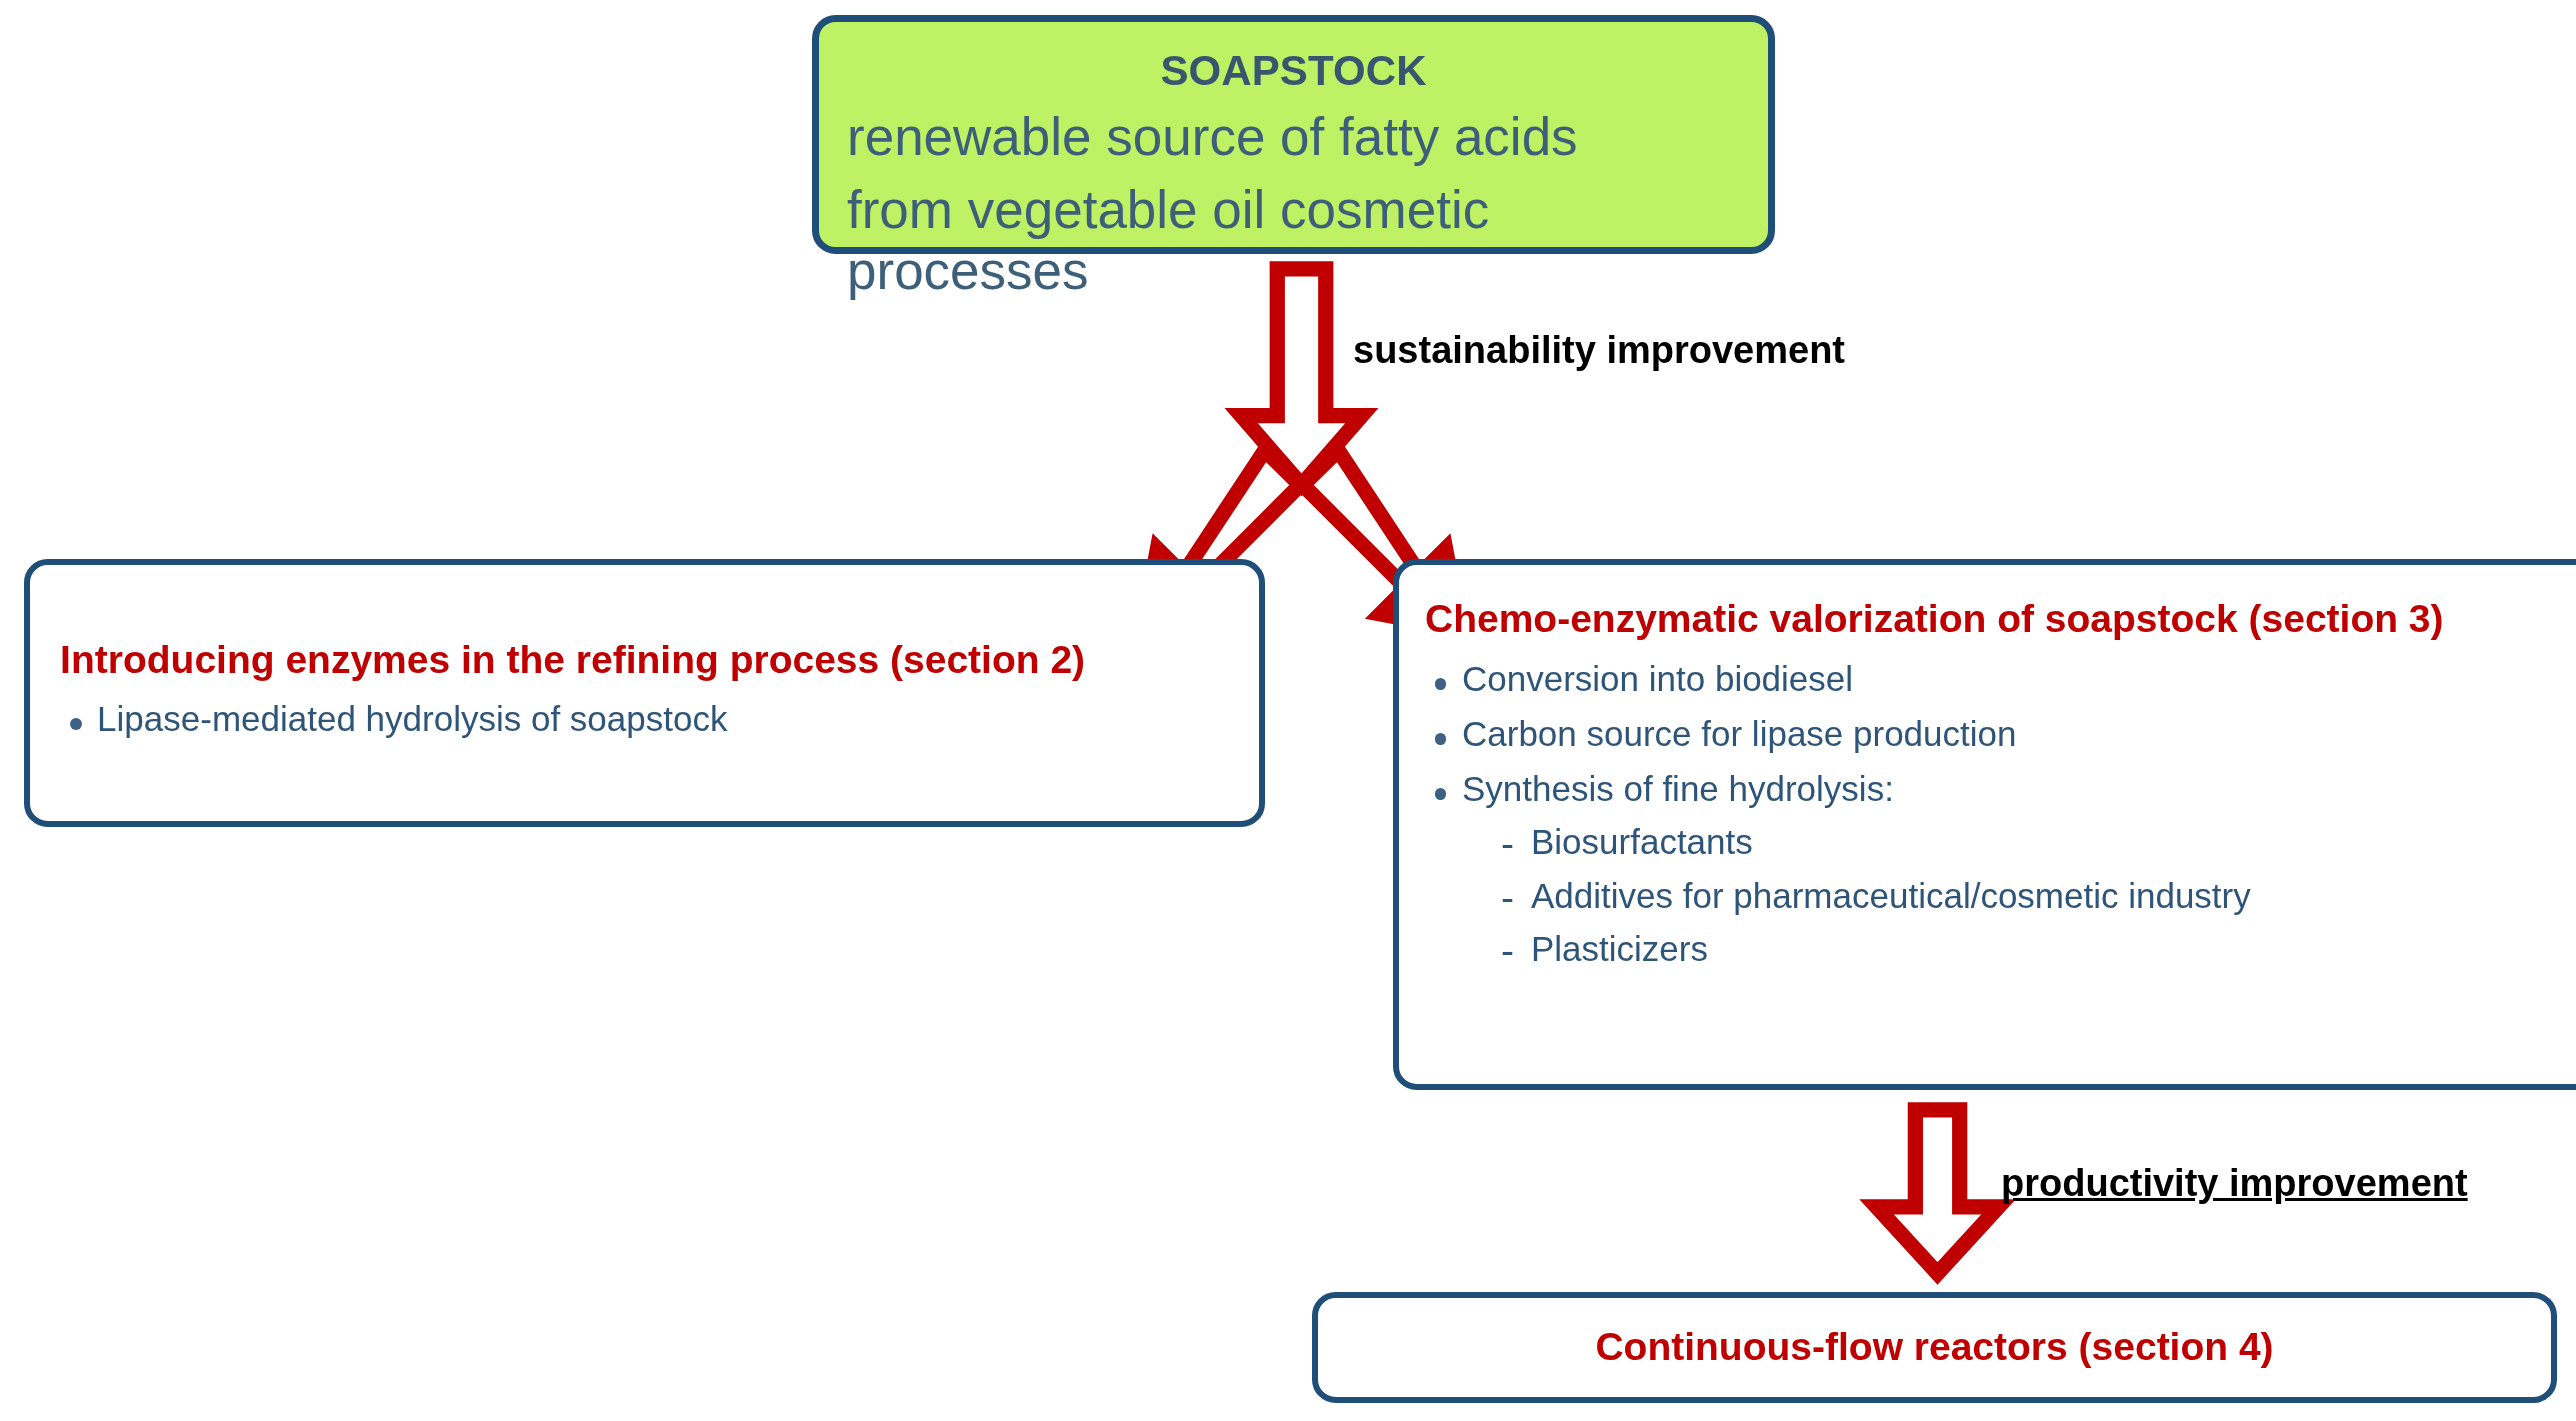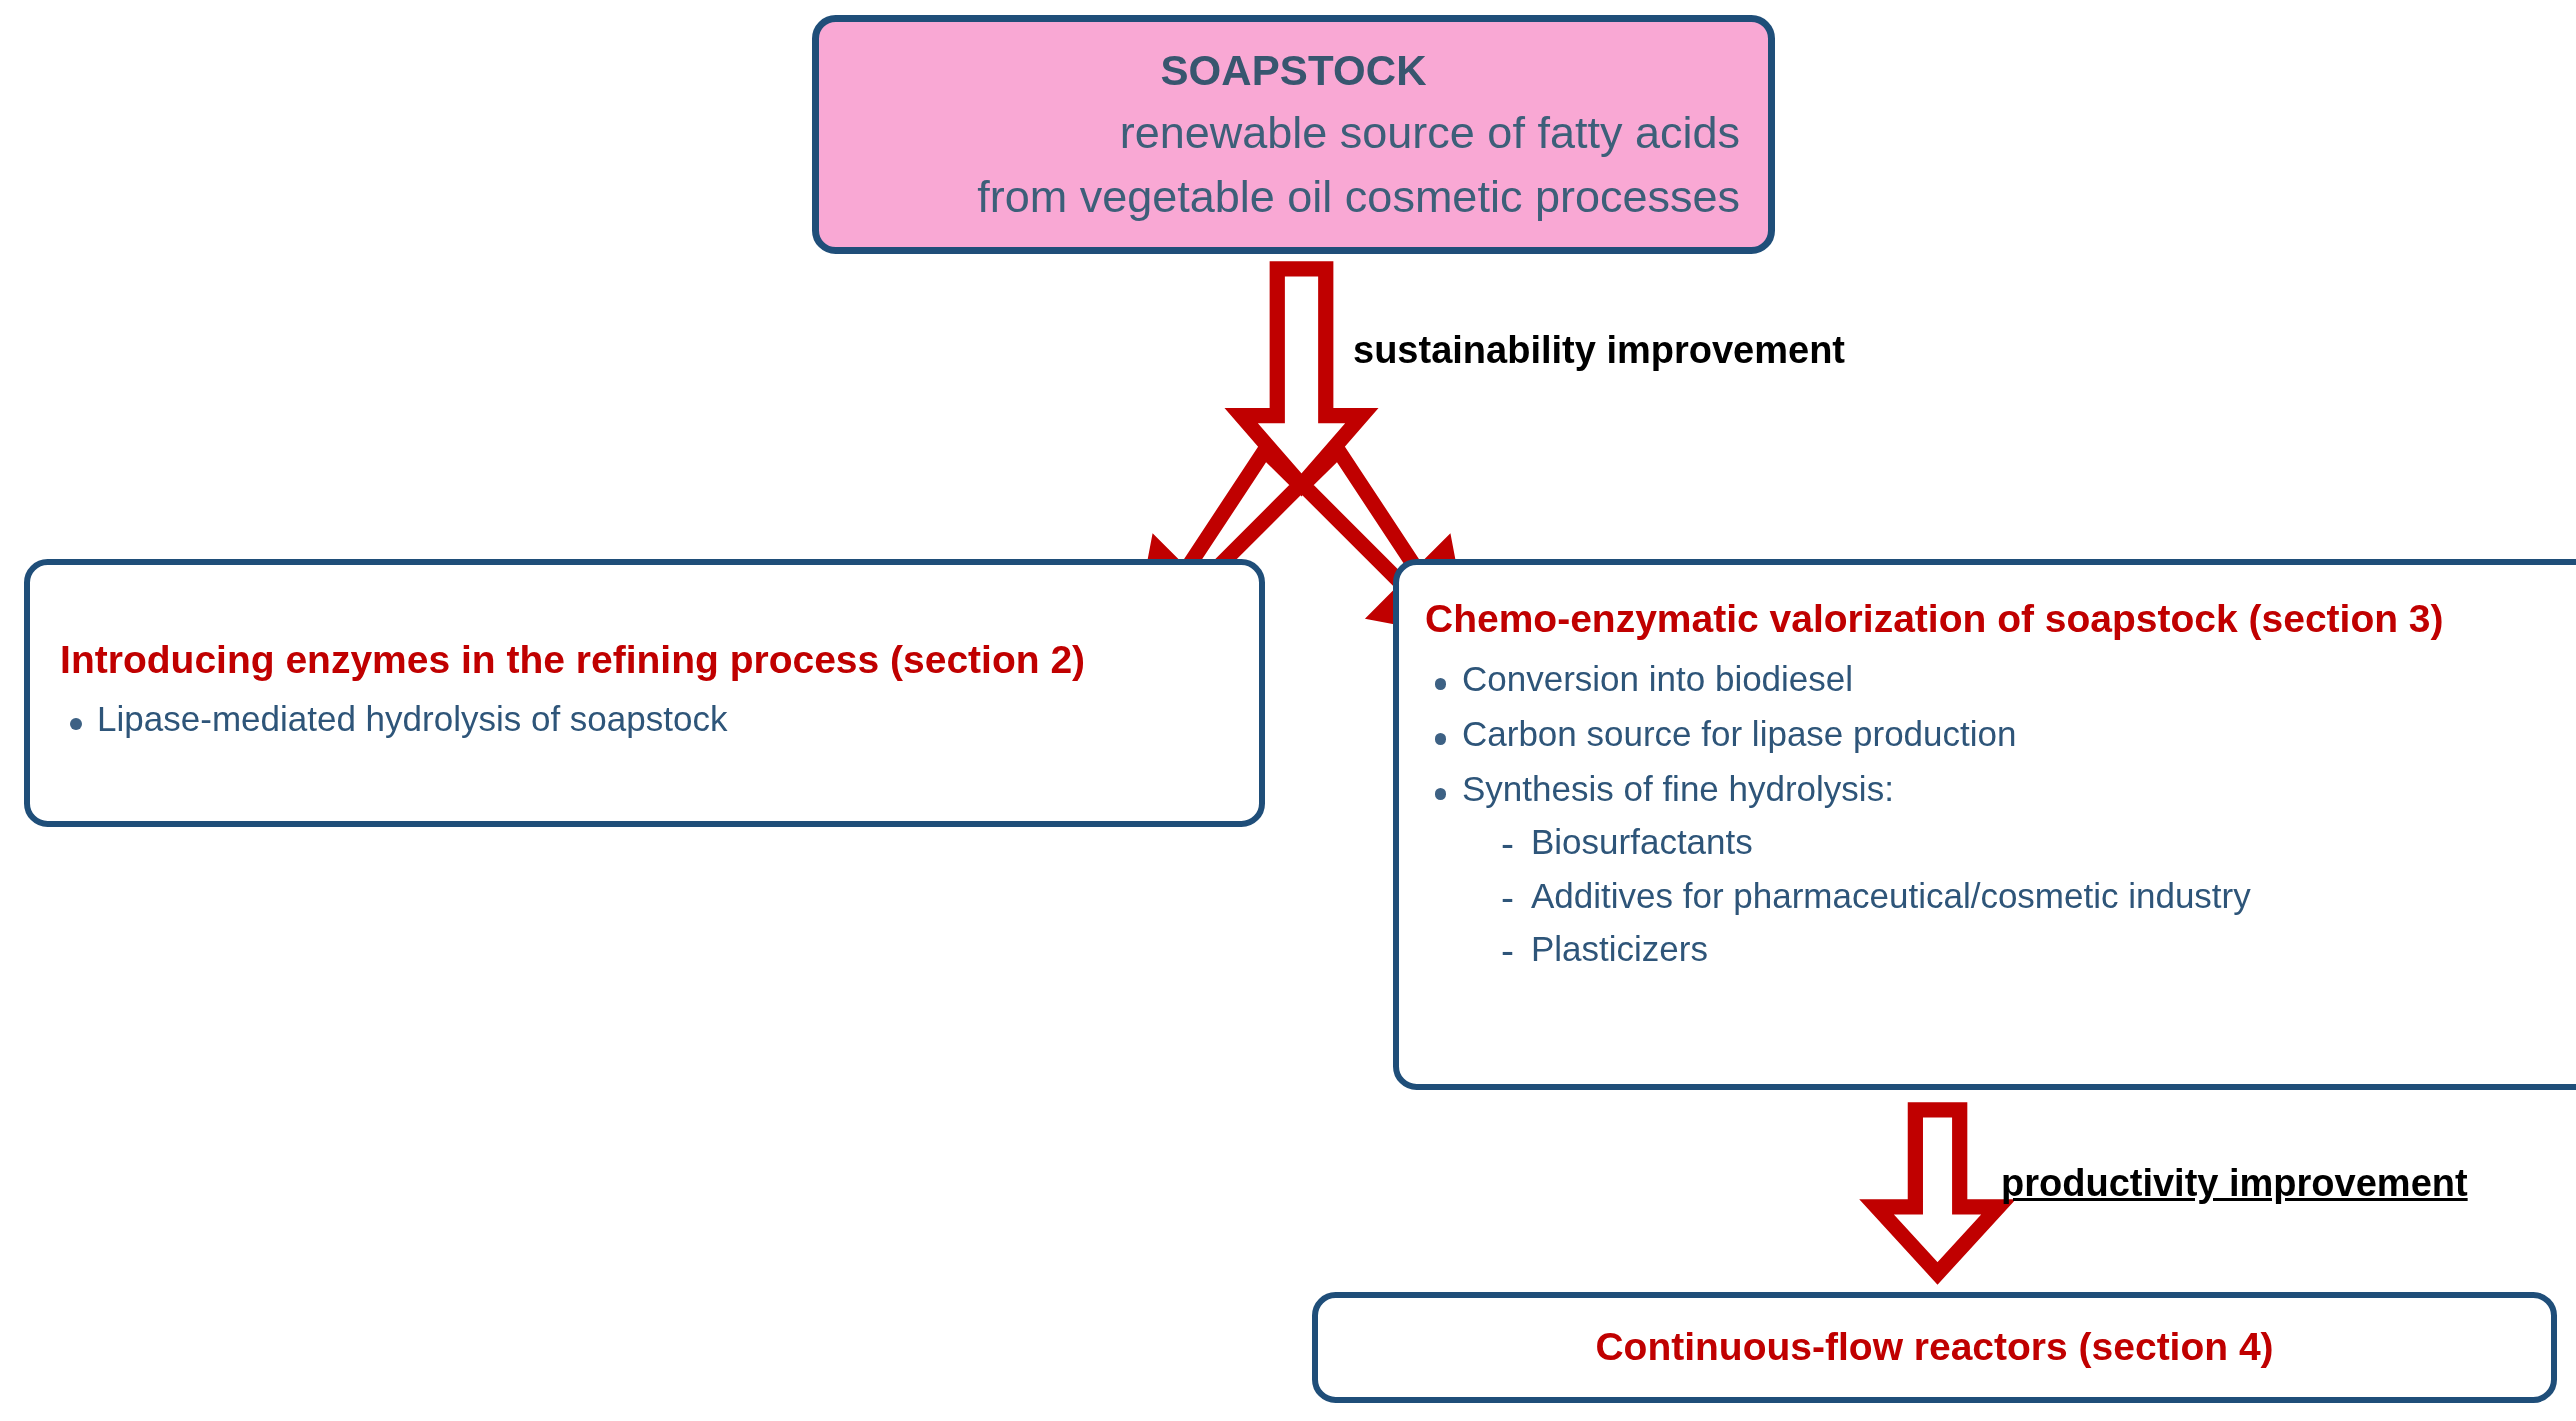--- a/index.html
+++ b/index.html
@@ -21,38 +21,38 @@
 
   
   .node {
     position: absolute;
     box-sizing: border-box;
     border: 6.2px solid #1f4e79;
     border-radius: 23.6px;
     background: #ffffff;
   }
   .node.filled {
-    background: #f9a8d4;
+    background: #bef264;
     border-width: 7px;
   }
 
   
   .t-title {
     color: #38566f;
     font-weight: bold;
     font-size: 42px;
     line-height: 1.12;
     text-align: center;
     letter-spacing: 0.1px;
   }
   .t-sub {
     color: #3d5f79;
-    font-size: 45px;
+    font-size: 53px;
     line-height: 1.15;
-    text-align: right;
+    text-align: left;
   }
   .t-head-red {
     color: #c00000;
     font-weight: bold;
     font-size: 39px;
     line-height: 1.1;
   }
   .t-body {
     color: #2e5579;
     font-size: 35px;

